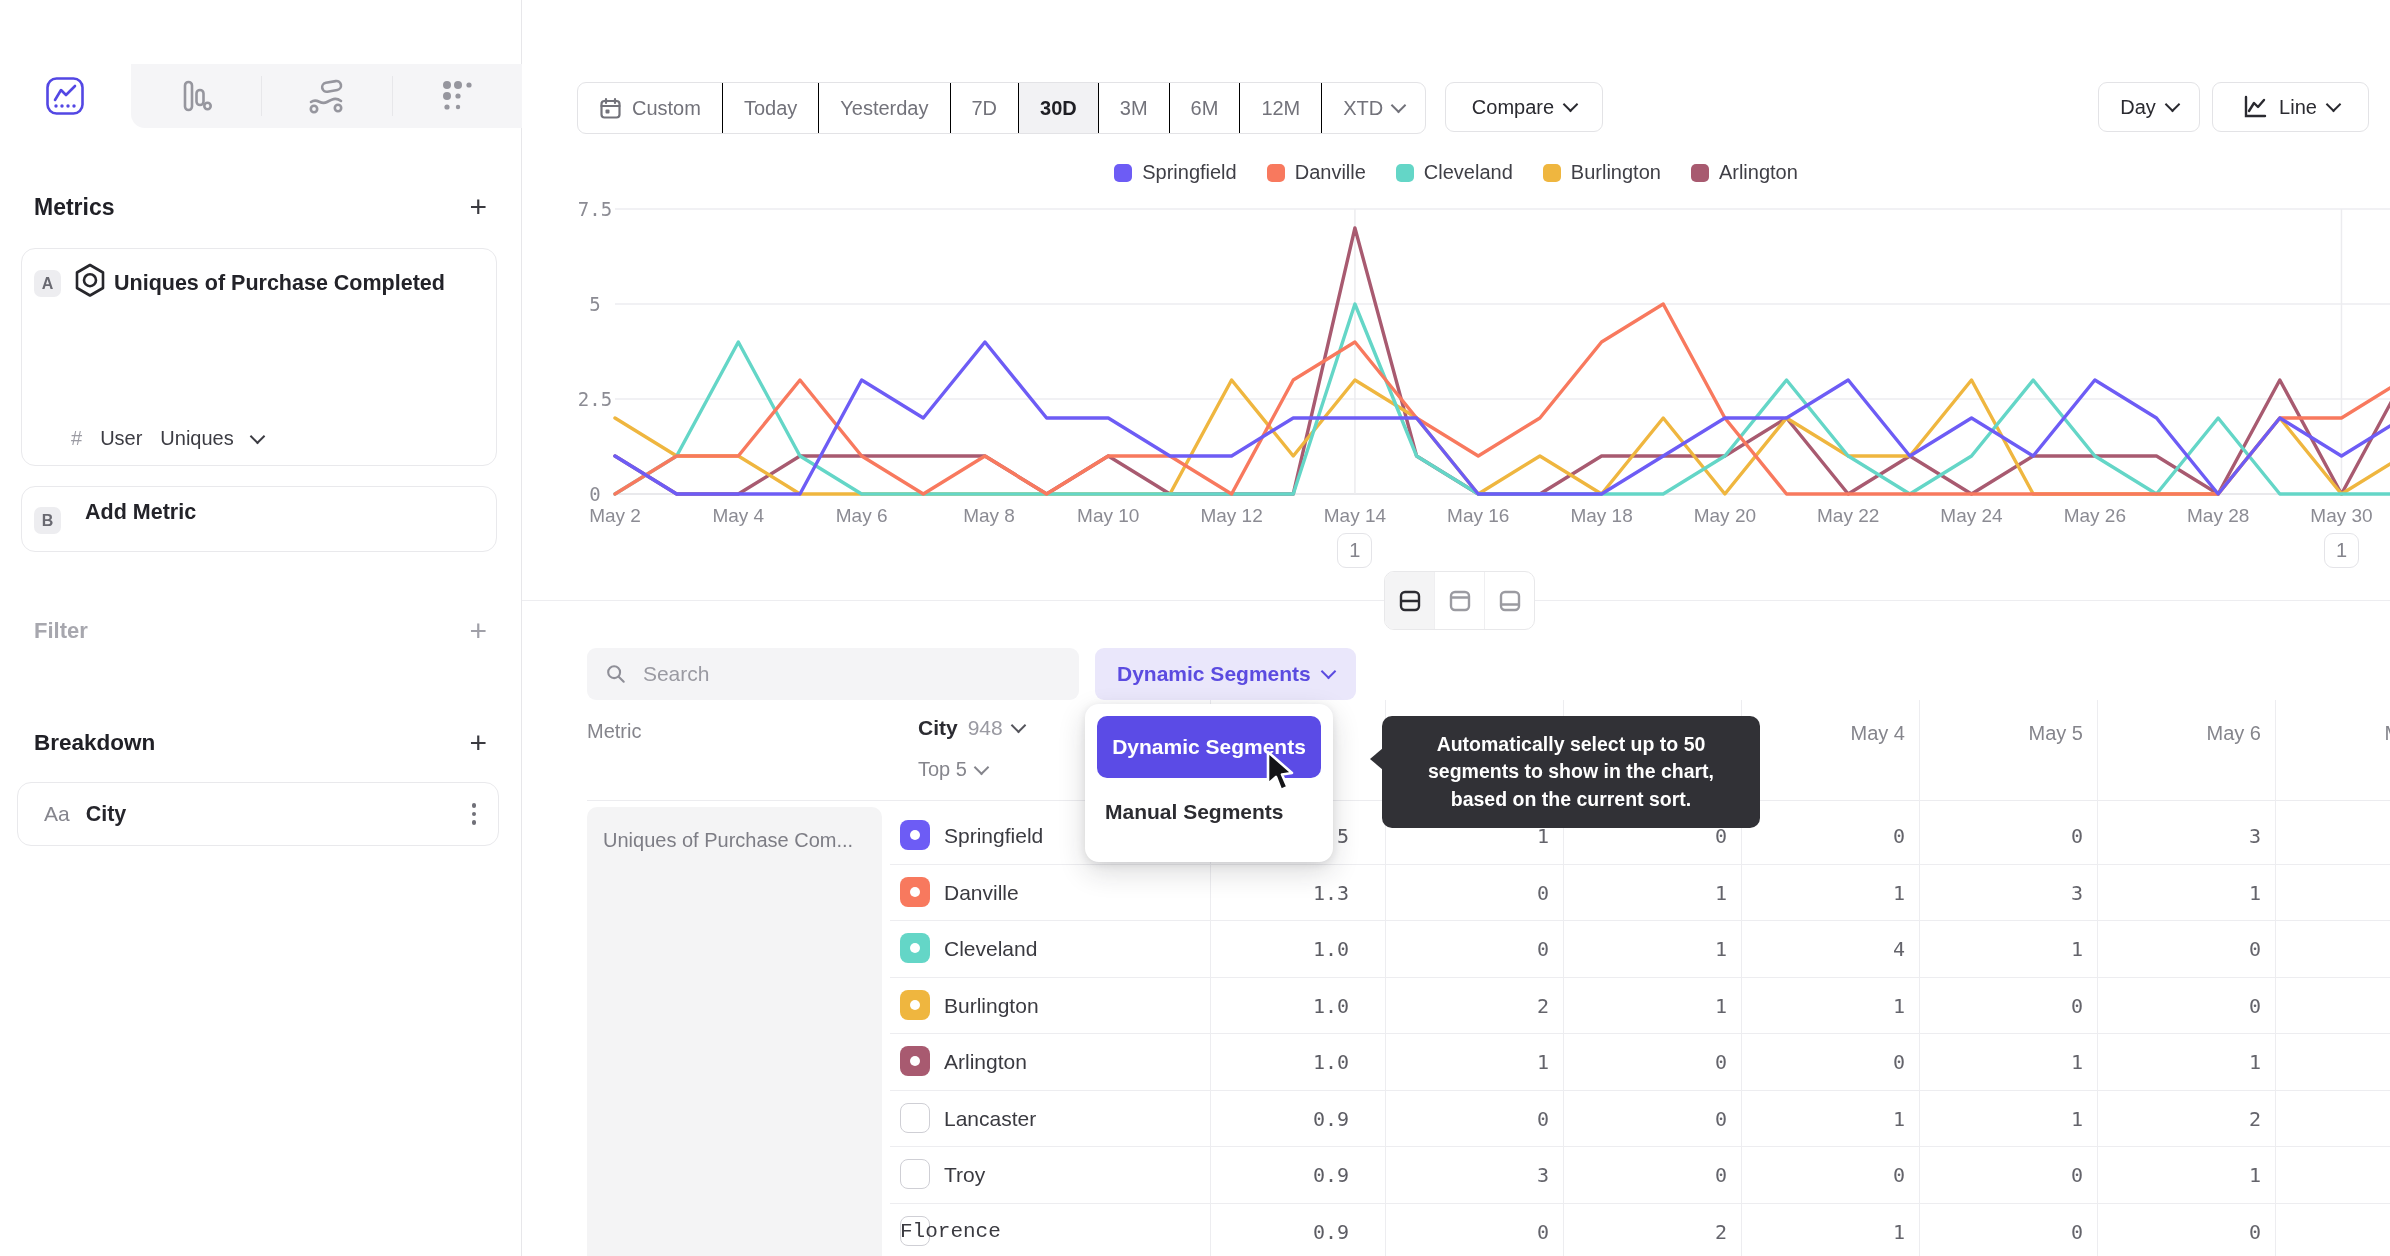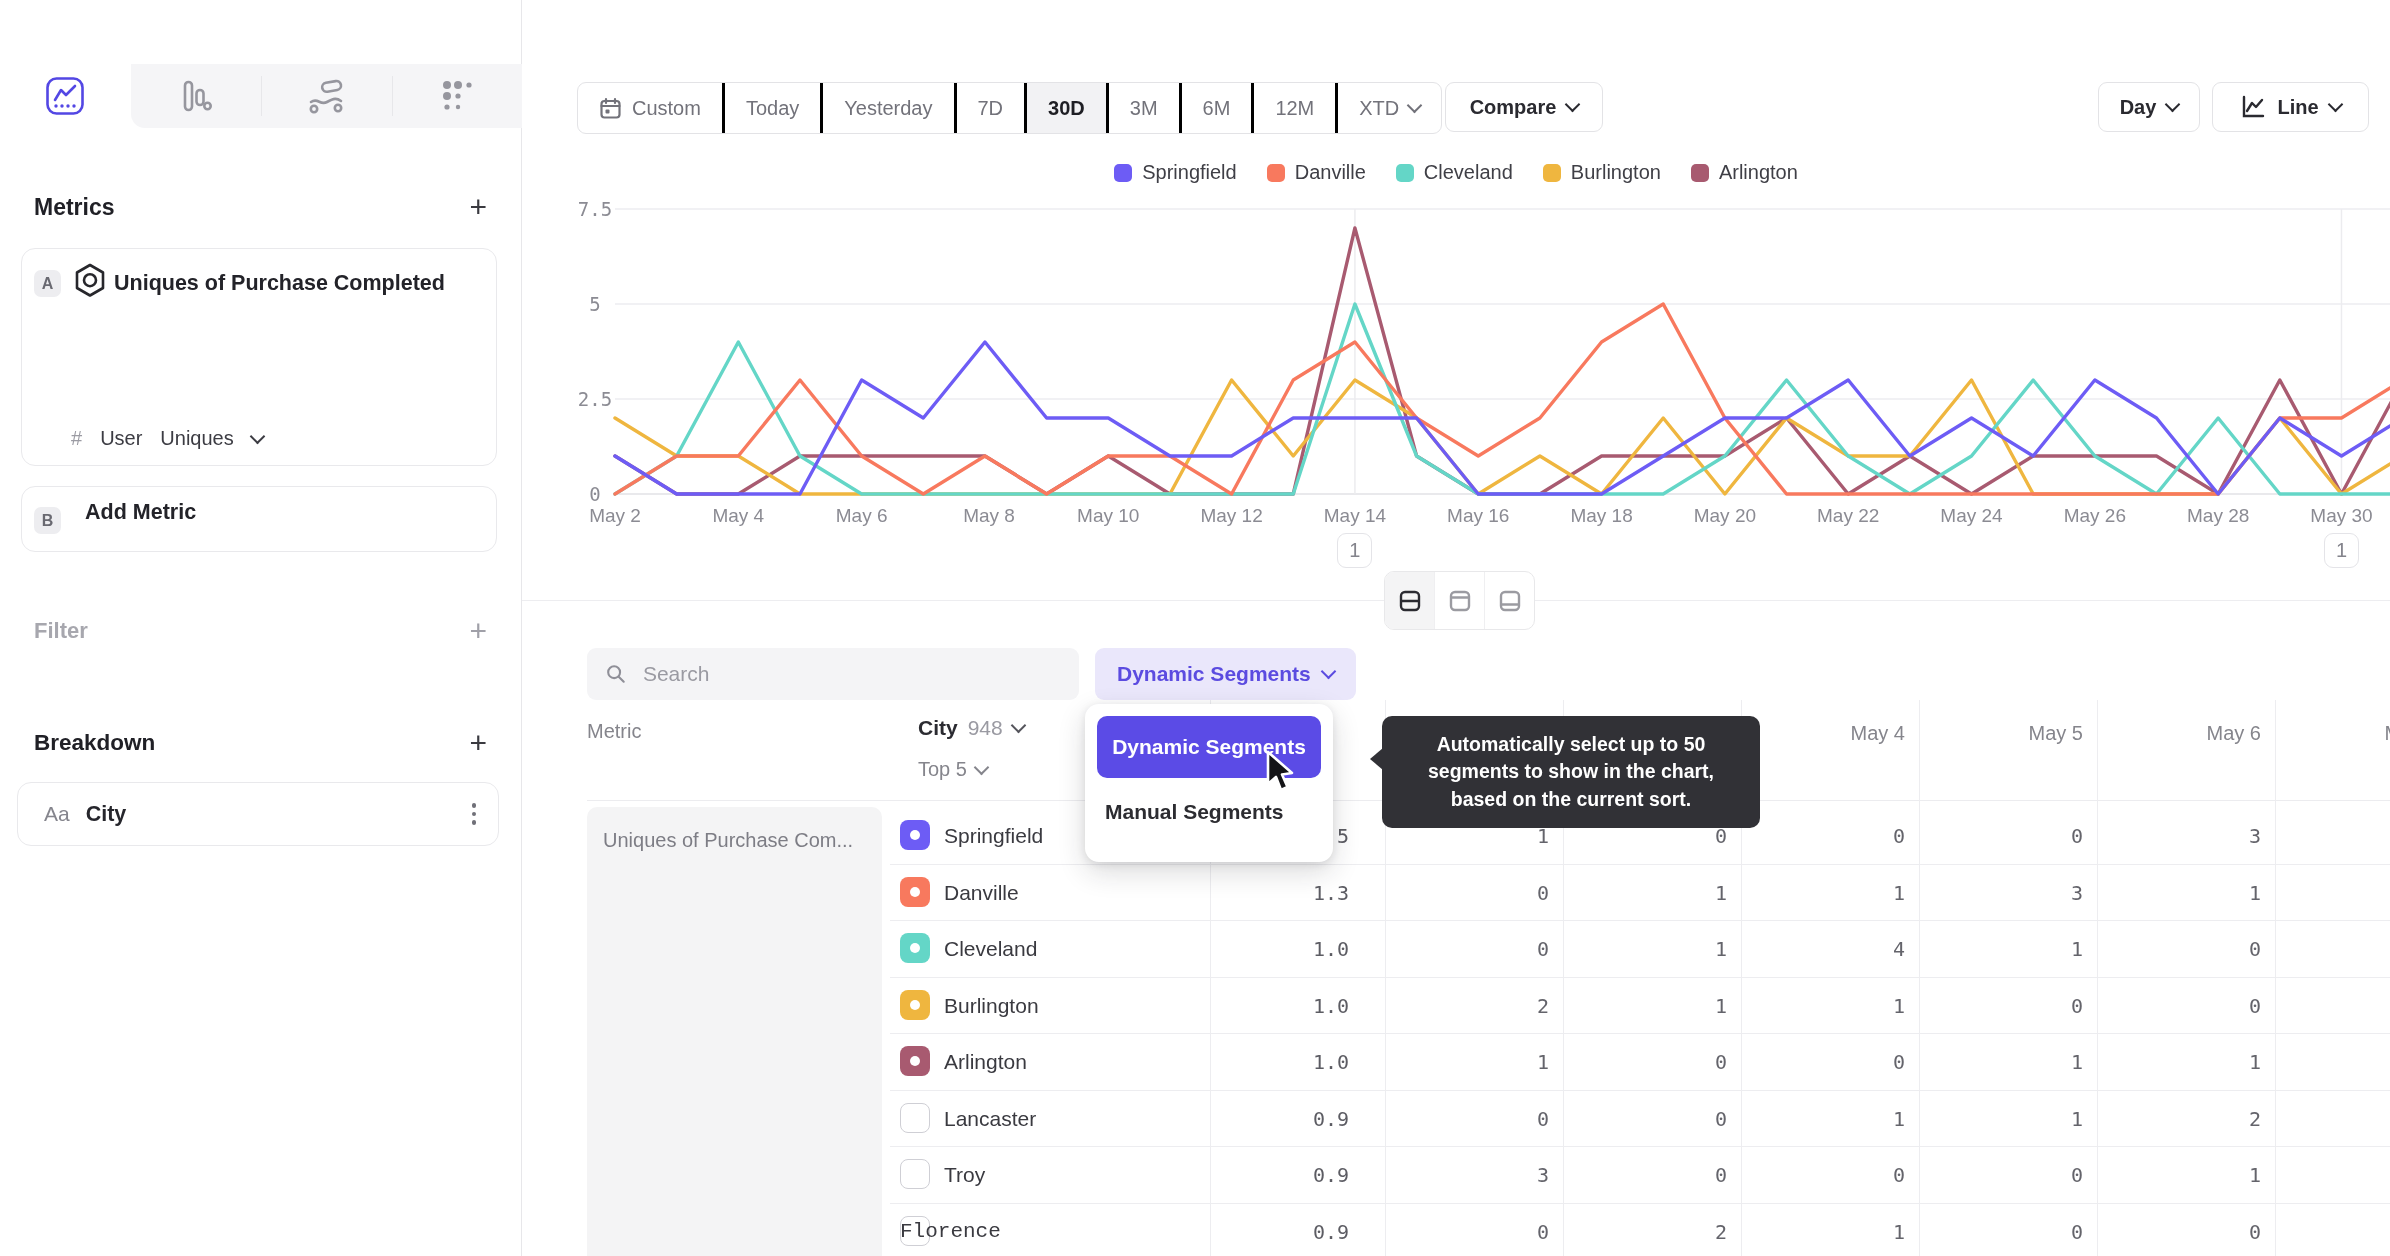--- a/index.html
+++ b/index.html
@@ -38,26 +38,26 @@
             box-sizing:border-box;display:flex;align-items:center;cursor:pointer;}
   .aa{margin-left:26px;font-size:21px;color:#85858d;text-align:right;}
   .cityname{margin-left:16px;font-size:21.5px;font-weight:700;color:#26262c;}
   .kebab{margin-left:auto;margin-right:22px;display:flex;flex-direction:column;gap:4px;cursor:pointer;}
   .kebab i{width:4.5px;height:4.5px;border-radius:50%;background:#707078;}
 
   
   .dategroup{position:absolute;left:577px;top:82px;height:50px;border:1px solid #e3e3e6;border-radius:9px;
              display:flex;align-items:stretch;overflow:hidden;background:#fff;}
   .range-item{display:flex;align-items:center;gap:10px;padding:0 21px;font-size:20px;color:#72727a;
-              border-left:3px solid #000000;cursor:pointer;white-space:nowrap;}
+              border-left:1px solid #000000;cursor:pointer;white-space:nowrap;}
   .range-item:first-child{border-left:none;}
   .range-item.active{background:#f2f2f4;color:#1f1f24;font-weight:700;}
   .btn{position:absolute;top:82px;height:50px;border:1px solid #e3e3e6;border-radius:9px;background:#fff;
        display:flex;align-items:center;justify-content:center;gap:11px;font-size:20px;color:#2a2a30;
-       font-family:"Liberation Sans",sans-serif;cursor:pointer;box-sizing:border-box;font-weight:bold;}
+       font-family:"Liberation Sans",sans-serif;cursor:pointer;box-sizing:border-box;}
 
   
   .legend{position:absolute;left:522px;top:161px;width:1868px;display:flex;justify-content:center;gap:30px;}
   .leg-item{display:flex;align-items:center;gap:10px;cursor:pointer;}
   .leg-swatch{width:18px;height:18px;border-radius:5px;}
   .leg-label{font-size:20px;color:#3f3f46;}
   #plot{position:absolute;left:560px;top:195px;}
   .ylab{position:absolute;width:60px;text-align:center;font-family:"DejaVu Sans Mono",monospace;font-size:19px;color:#8b8b93;}
   .xlab{position:absolute;width:90px;text-align:center;font-size:19px;color:#8b8b93;top:505px;}
   .chip{position:absolute;top:533px;width:35px;height:35px;border:1px solid #e4e4e8;border-radius:9px;background:#fff;

